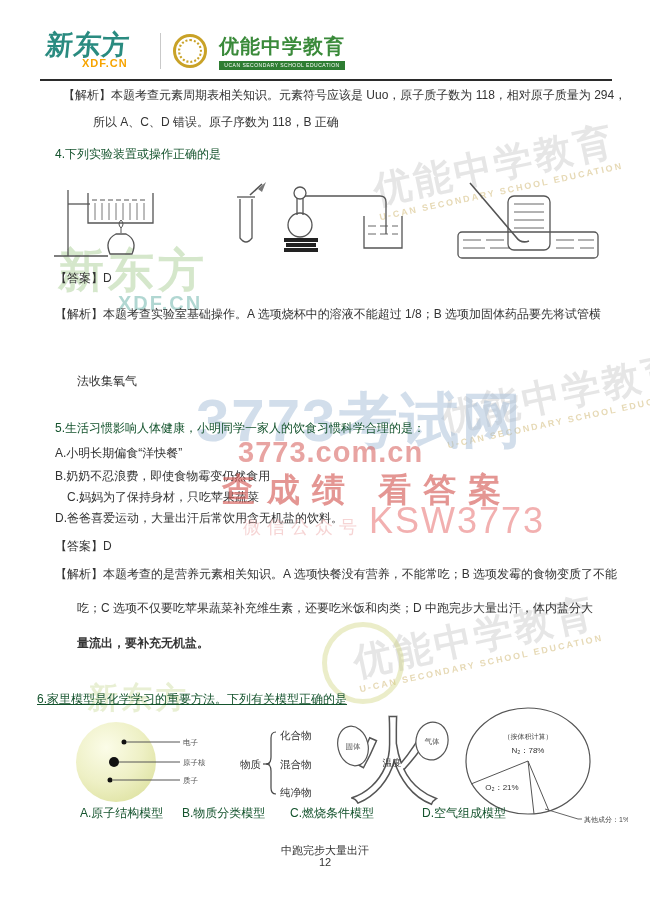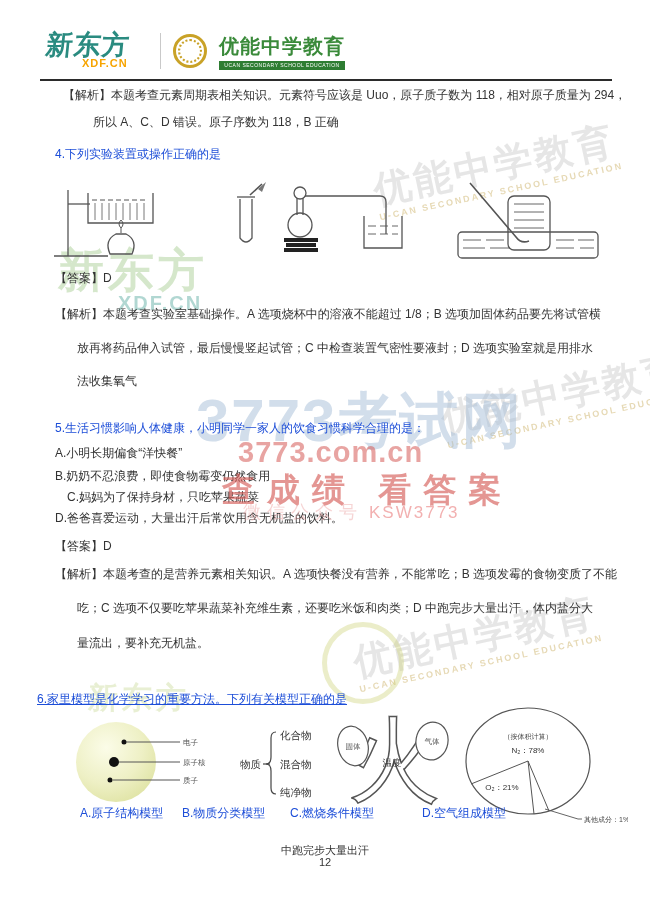--- a/index.html
+++ b/index.html
@@ -16,21 +16,21 @@
          display:flex;align-items:center;justify-content:center;}
   .badge-in{width:20px;height:20px;border-radius:50%;border:2px dotted #c9a227;}
   .ucan{display:flex;flex-direction:column;}
   .ucan-name{font-size:20px;font-weight:bold;color:#3a8a3a;letter-spacing:1px;white-space:nowrap;
              text-shadow:0 0 1px #fff;}
   .ucan-bar{margin-top:1px;height:9px;background:#2e7d32;color:#fff;font-size:5px;line-height:9px;
             text-align:center;letter-spacing:.5px;overflow:hidden;white-space:nowrap;}
   .rule{position:absolute;left:40px;top:79px;width:572px;height:2px;background:#2b2b2b;z-index:3;}
   
   .line{position:absolute;font-size:12px;color:#333;white-space:nowrap;z-index:3;line-height:15px;text-align:right;}
-  .qt{color:#1d4ed8;}
+  .qt{color:#14532d;}
   
   .fig{position:absolute;z-index:3;}
   svg text{font-family:"Liberation Sans",sans-serif;}
   
   .foot{position:absolute;left:0;width:650px;text-align:center;font-size:11px;color:#333;z-index:3;}
   
   .wm{position:absolute;pointer-events:none;white-space:nowrap;}
   .wm-gray{z-index:1;}
   .wm-red{z-index:6;}
   .wm-ucan-t{font-size:38px;font-weight:900;color:rgba(195,195,195,0.42);letter-spacing:3px;}
@@ -113,32 +113,31 @@
       <rect x="408" y="50" width="140" height="26" rx="4"></rect>
       <path d="M413,58 h18 M436,58 h18 M506,58 h18 M528,58 h16 M413,66 h22 M440,66 h20 M506,66 h18 M530,66 h14" stroke-width="0.9"></path>
       <rect x="458" y="14" width="42" height="54" rx="6"></rect>
       <path d="M464,22 h30 M464,30 h30 M464,38 h30 M464,46 h30" stroke-width="0.9"></path>
       <path d="M420,1 L466,55 Q471,62 479,59" stroke-width="1.6"></path>
     </g>
   </svg>
 
   <div class="line" style="left:55px;top:271px;">【答案】D</div>
   <div class="line" style="left:55px;top:307px;">【解析】本题考查实验室基础操作。A 选项烧杯中的溶液不能超过 1/8；B 选项加固体药品要先将试管横</div>
-  <div class="line" style="left:77px;top:341px;">放再将药品伸入试管，最后慢慢竖起试管；C 中检查装置气密性要液封；D 选项实验室就是用排水</div>
   <div class="line" style="left:77px;top:374px;">法收集氧气</div>
 
   <div class="line qt" style="left:55px;top:421px;">5.生活习惯影响人体健康，小明同学一家人的饮食习惯科学合理的是：</div>
   <div class="line" style="left:55px;top:446px;">A.小明长期偏食“洋快餐”</div>
   <div class="line" style="left:55px;top:469px;">B.奶奶不忍浪费，即使食物霉变仍然食用</div>
   <div class="line" style="left:55px;top:490px;margin-left:12px;">C.妈妈为了保持身材，只吃苹果蔬菜</div>
   <div class="line" style="left:55px;top:511px;">D.爸爸喜爱运动，大量出汗后常饮用含无机盐的饮料。</div>
   <div class="line" style="left:55px;top:539px;">【答案】D</div>
   <div class="line" style="left:55px;top:567px;">【解析】本题考查的是营养元素相关知识。A 选项快餐没有营养，不能常吃；B 选项发霉的食物变质了不能</div>
   <div class="line" style="left:77px;top:601px;">吃；C 选项不仅要吃苹果蔬菜补充维生素，还要吃米饭和肉类；D 中跑完步大量出汗，体内盐分大</div>
-  <div class="line" style="left:77px;top:636px;">量流出，要补充无机盐。</div>
+  <div class="line" style="left:77px;top:636px;font-weight:bold;">量流出，要补充无机盐。</div>
 
   <div class="line qt" style="left:37px;top:692px;text-decoration:underline;">6.家里模型是化学学习的重要方法。下列有关模型正确的是</div>
 
   <svg class="fig" style="left:68px;top:718px;" width="165" height="85" viewBox="0 0 165 85">
     <defs>
       <radialGradient id="sph" cx="38%" cy="32%" r="75%">
         <stop offset="0%" stop-color="#fbfce8"></stop>
           <stop offset="60%" stop-color="#eef0c5"></stop>
           <stop offset="100%" stop-color="#dfe3a4"></stop>
       </radialGradient>
@@ -190,16 +189,16 @@
   <div class="line qt" style="left:290px;top:806px;">C.燃烧条件模型</div>
   <div class="line qt" style="left:422px;top:806px;">D.空气组成模型</div>
 
   <div class="foot" style="top:843px;">中跑完步大量出汗</div>
   <div class="foot" style="top:856px;">12</div>
 
   <div class="wm wm-red" style="left:238px;top:436px;font-size:29px;font-weight:bold;color:rgba(214,90,85,0.55);letter-spacing:1px;">3773.com.cn</div>
   <div class="wm wm-red" style="left:222px;top:468px;font-size:33px;color:rgba(210,80,75,0.60);letter-spacing:12px;font-weight:bold;">查成绩 看答案</div>
   <div class="wm wm-red" style="left:243px;top:500px;display:flex;align-items:baseline;gap:6px;">
     <span style="font-size:18px;color:rgba(235,160,160,0.45);letter-spacing:6px;">微信公众号</span>
-    <span style="font-size:17px;color:rgba(238,150,150,0.75);letter-spacing:2px;">KSW3773</span>
+    <span style="font-size:36px;color:rgba(238,150,150,0.75);letter-spacing:2px;">KSW3773</span>
   </div>
 
 </div>
 
 </body></html>

